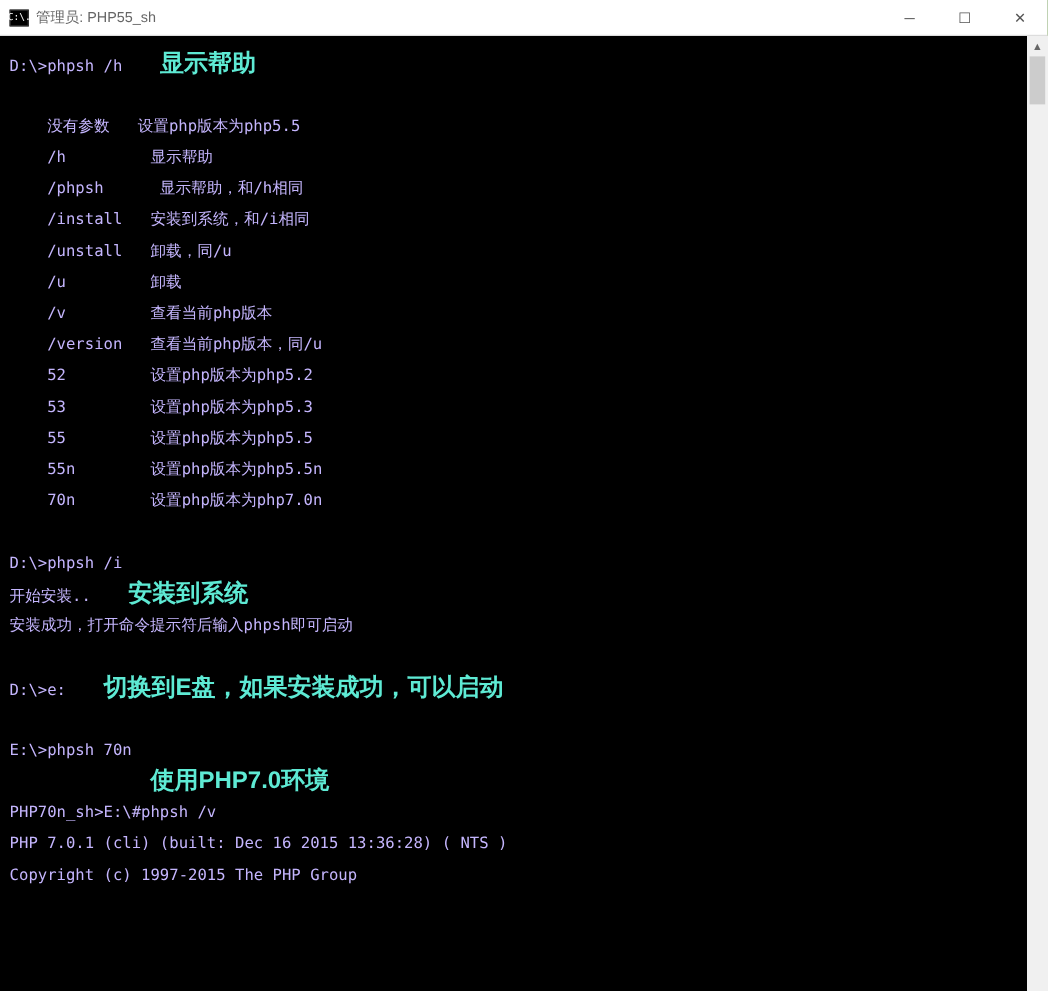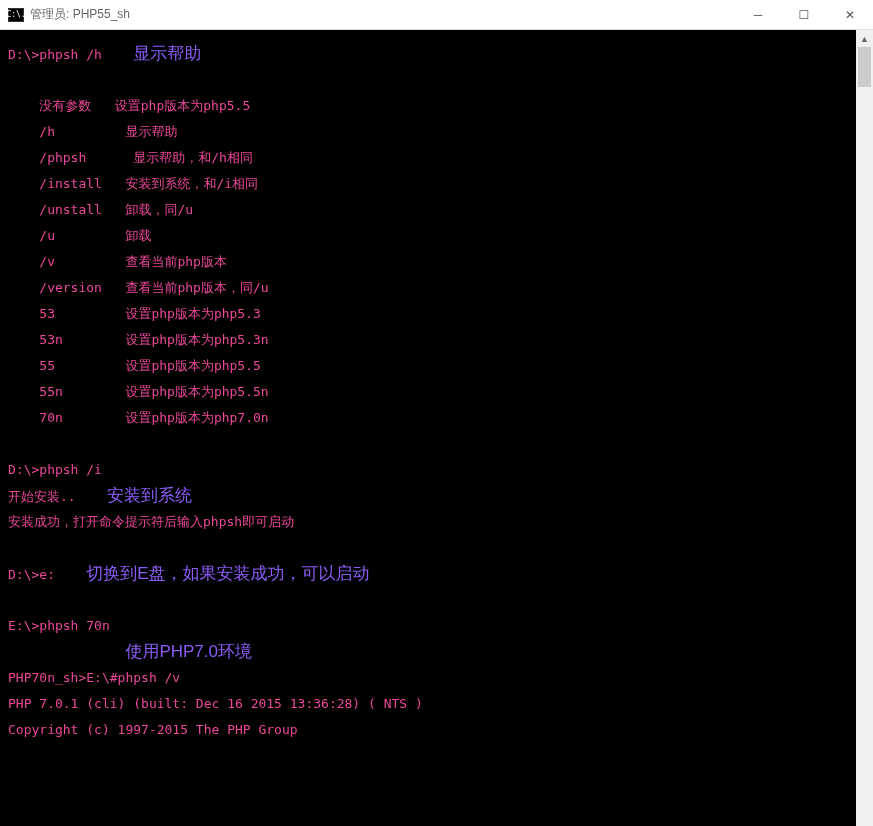--- a/index.html
+++ b/index.html
@@ -77,23 +77,23 @@
       background: #f0f0f0;
       display:flex;align-items:center;justify-content:center;
       font-size:9px;color:#666;
     }
     .scrollbar-thumb {
       position: absolute;
       top: 17px; left: 2px; right: 2px;
       height: 40px;
       background: #ccc;
     }
-    .ann { color: #8b5cf6; font-weight: normal; font-family: "Microsoft YaHei", sans-serif; font-size: 17px; }
+    .ann { color: #5eead4; font-weight: bold; font-family: "Microsoft YaHei", sans-serif; font-size: 20px; }
     .line { height: 13px; }
-    .term-content { color: #ec4899; }
+    .term-content { color: #c4b5fd; }
   </style>
 </head>
 <body>
 
 <div class="window">
   <div class="titlebar">
     <span class="titlebar-icon">C:\.</span>
     <span class="titlebar-title">管理员: PHP55_sh</span>
     <div class="titlebar-controls">
       <div class="titlebar-btn">─</div>
@@ -106,22 +106,22 @@
 <div class="line"><span class="term-content">D:\&gt;phpsh /h</span>    <span class="ann">显示帮助</span></div>
 <div class="line term-content"></div>
 <div class="line term-content">    没有参数   设置php版本为php5.5</div>
 <div class="line term-content">    /h         显示帮助</div>
 <div class="line term-content">    /phpsh      显示帮助，和/h相同</div>
 <div class="line term-content">    /install   安装到系统，和/i相同</div>
 <div class="line term-content">    /unstall   卸载，同/u</div>
 <div class="line term-content">    /u         卸载</div>
 <div class="line term-content">    /v         查看当前php版本</div>
 <div class="line term-content">    /version   查看当前php版本，同/u</div>
+<div class="line term-content">    52         设置php版本为php5.2</div>
 <div class="line term-content">    53         设置php版本为php5.3</div>
-<div class="line term-content">    53n        设置php版本为php5.3n</div>
 <div class="line term-content">    55         设置php版本为php5.5</div>
 <div class="line term-content">    55n        设置php版本为php5.5n</div>
 <div class="line term-content">    70n        设置php版本为php7.0n</div>
 <div class="line term-content"></div>
 <div class="line"><span class="term-content">D:\&gt;phpsh /i</span></div>
 <div class="line"><span class="term-content">开始安装..</span>    <span class="ann">安装到系统</span></div>
 <div class="line term-content">安装成功，打开命令提示符后输入phpsh即可启动</div>
 <div class="line term-content"></div>
 <div class="line"><span class="term-content">D:\&gt;e:</span>    <span class="ann">切换到E盘，如果安装成功，可以启动</span></div>
 <div class="line term-content"></div>

